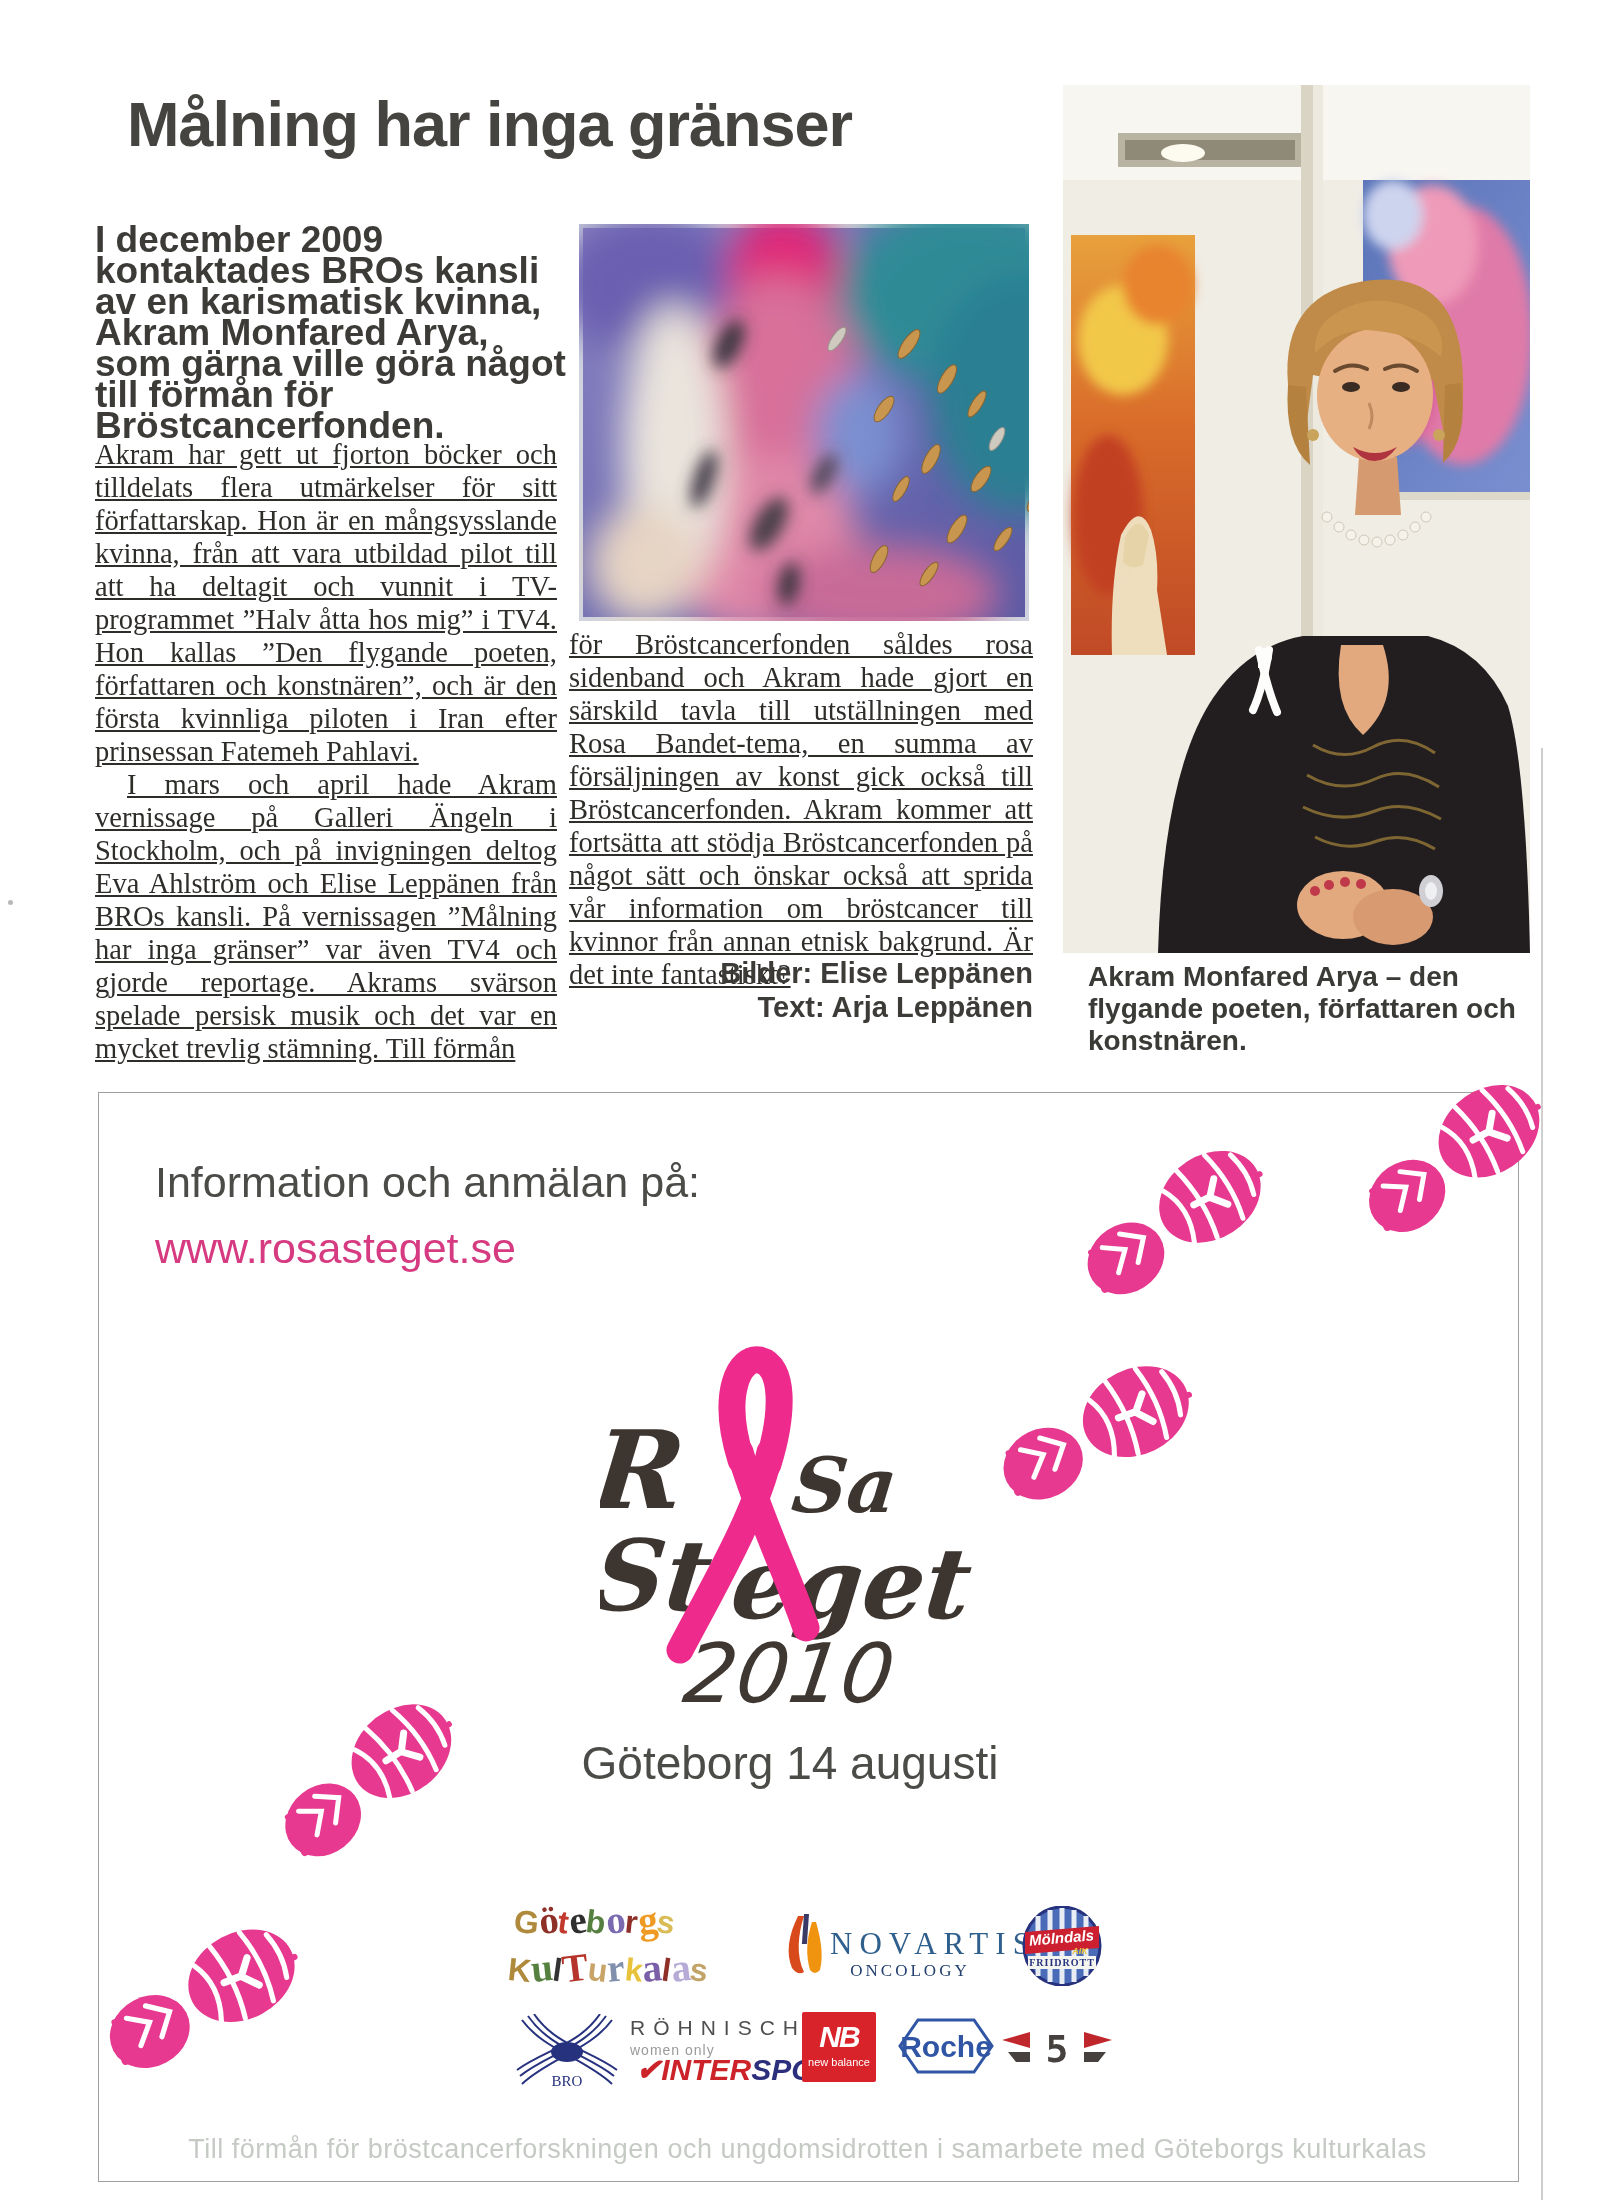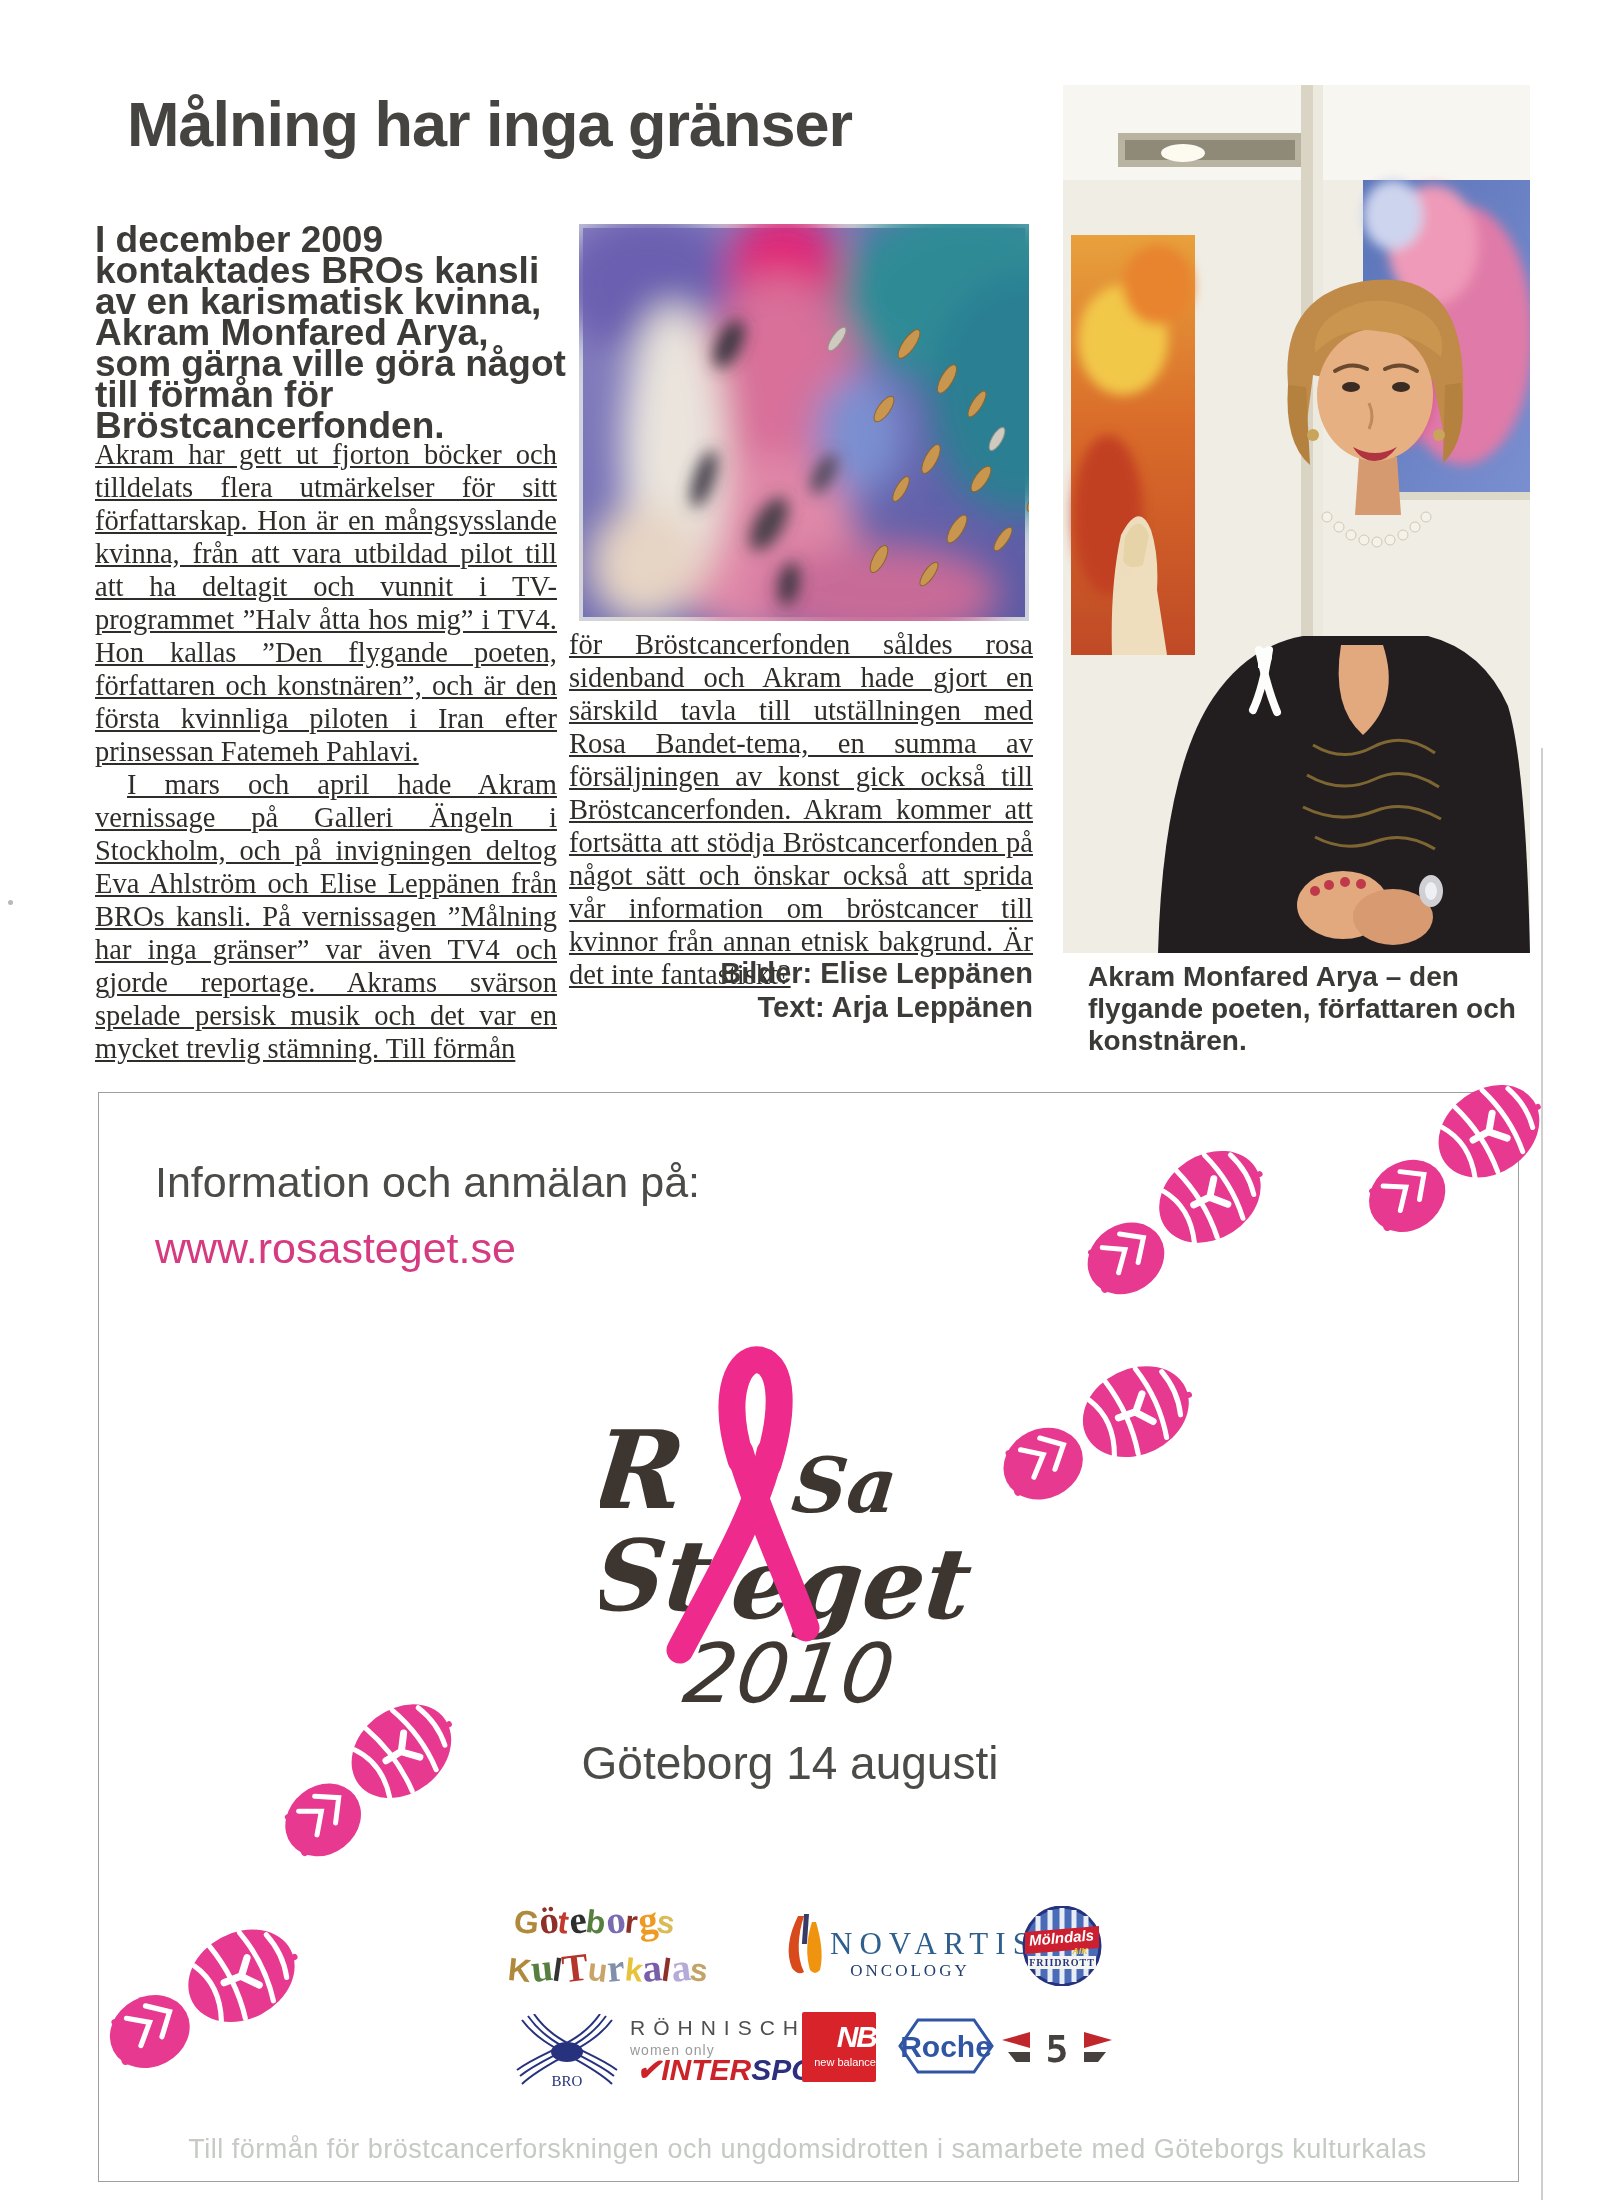--- a/index.html
+++ b/index.html
@@ -34,21 +34,21 @@
                  letter-spacing:7px;color:#2f5f8d;}
   .novartis-sub{left:828px;top:1961px;width:164px;text-align:center;font-family:"Liberation Serif",serif;
                 font-size:17px;letter-spacing:3px;color:#23406e;}
   .rohnisch{left:630px;top:2016px;width:156px;font-size:21px;letter-spacing:8px;color:#4f4f4f;}
   .rohnisch .wo{display:block;text-align:left;font-size:14px;letter-spacing:1px;color:#9a9a9a;margin-top:2px;}
   .intersport{left:636px;top:2052px;font-size:30px;font-weight:bold;font-style:italic;white-space:nowrap;}
   .intersport .chk{color:#cc2229;}
   .intersport .a{color:#cc2229;}
   .intersport .b{color:#2c2f7c;}
   .nbsq{left:802px;top:2012px;width:74px;height:70px;background:#d8232a;border-radius:2px;
-        color:#fff;text-align:right;}
+        color:#fff;text-align:center;}
   .nbsq .nb{font-size:30px;font-weight:bold;font-style:italic;margin-top:8px;letter-spacing:-2px;}
   .nbsq .nbt{font-size:11px;margin-top:2px;}
   
   .scanline-r{left:1541px;top:748px;width:2px;height:1452px;background:#b6b6b6;opacity:.65;}
   .margin-dot{left:8px;top:900px;width:5px;height:5px;background:#9a9a9a;border-radius:50%;opacity:.7;}
 </style>
 </head>
 <body>
 
 <div class="abs title">Målning har inga gränser</div>

